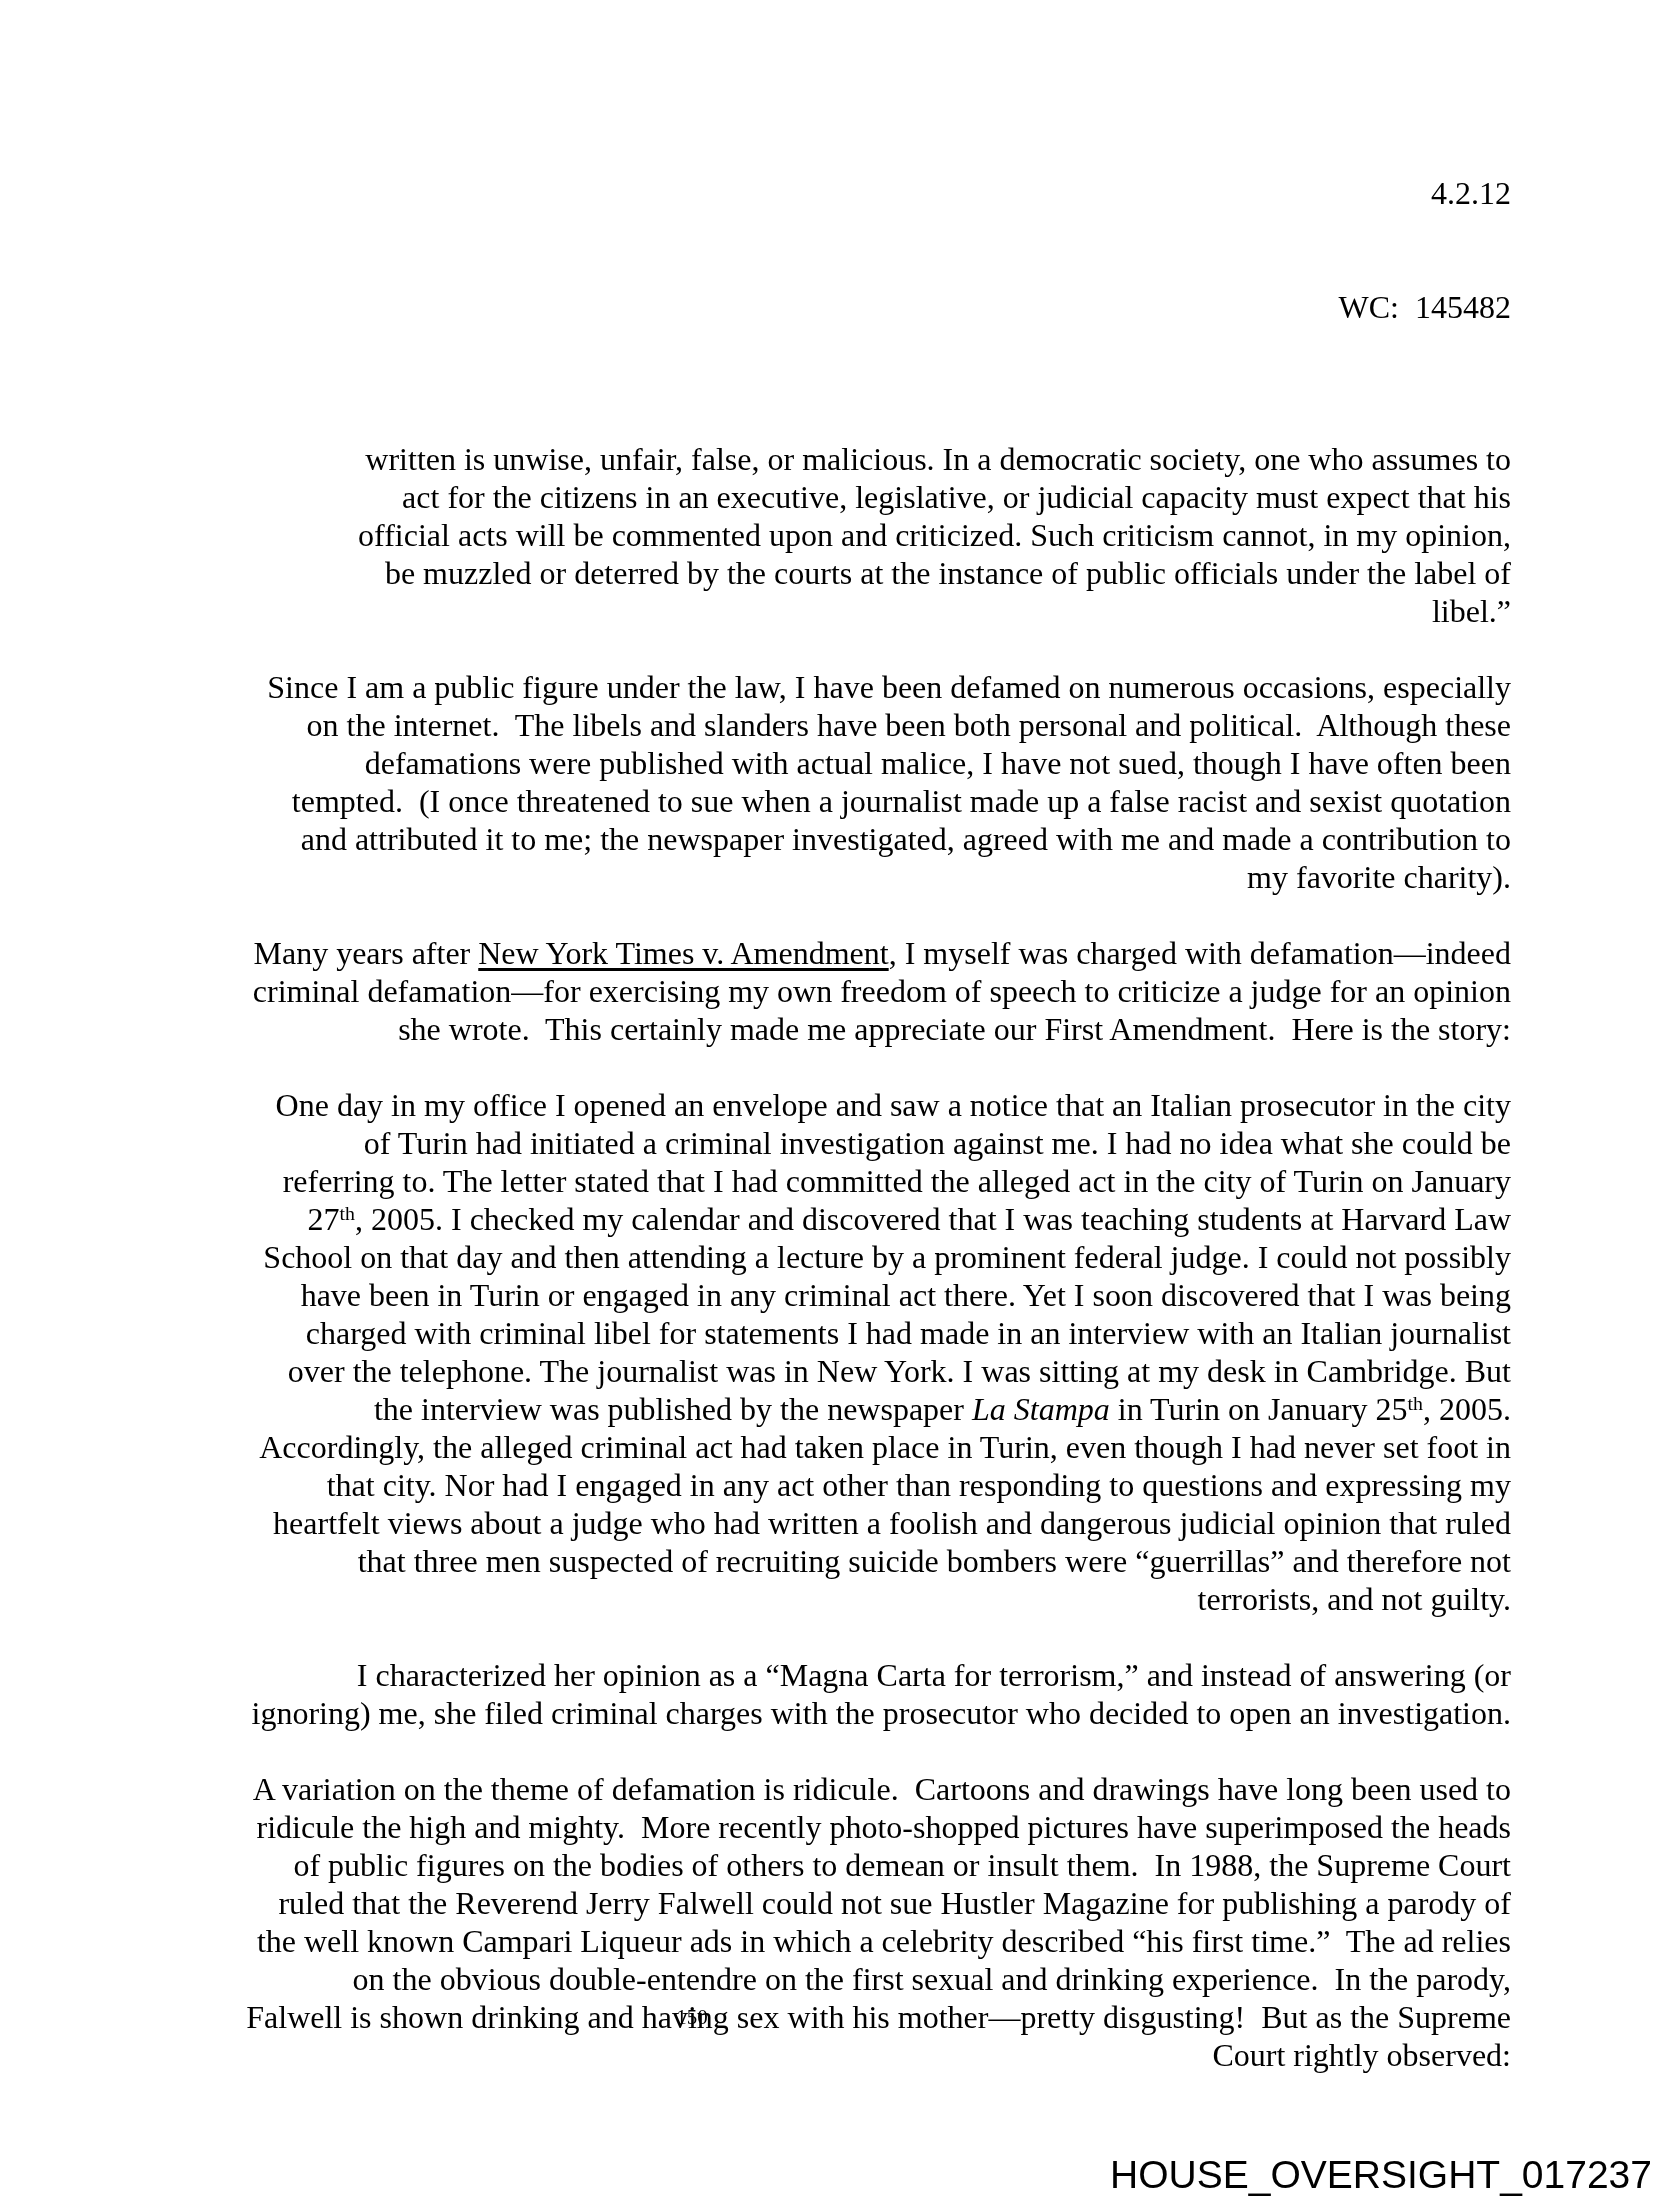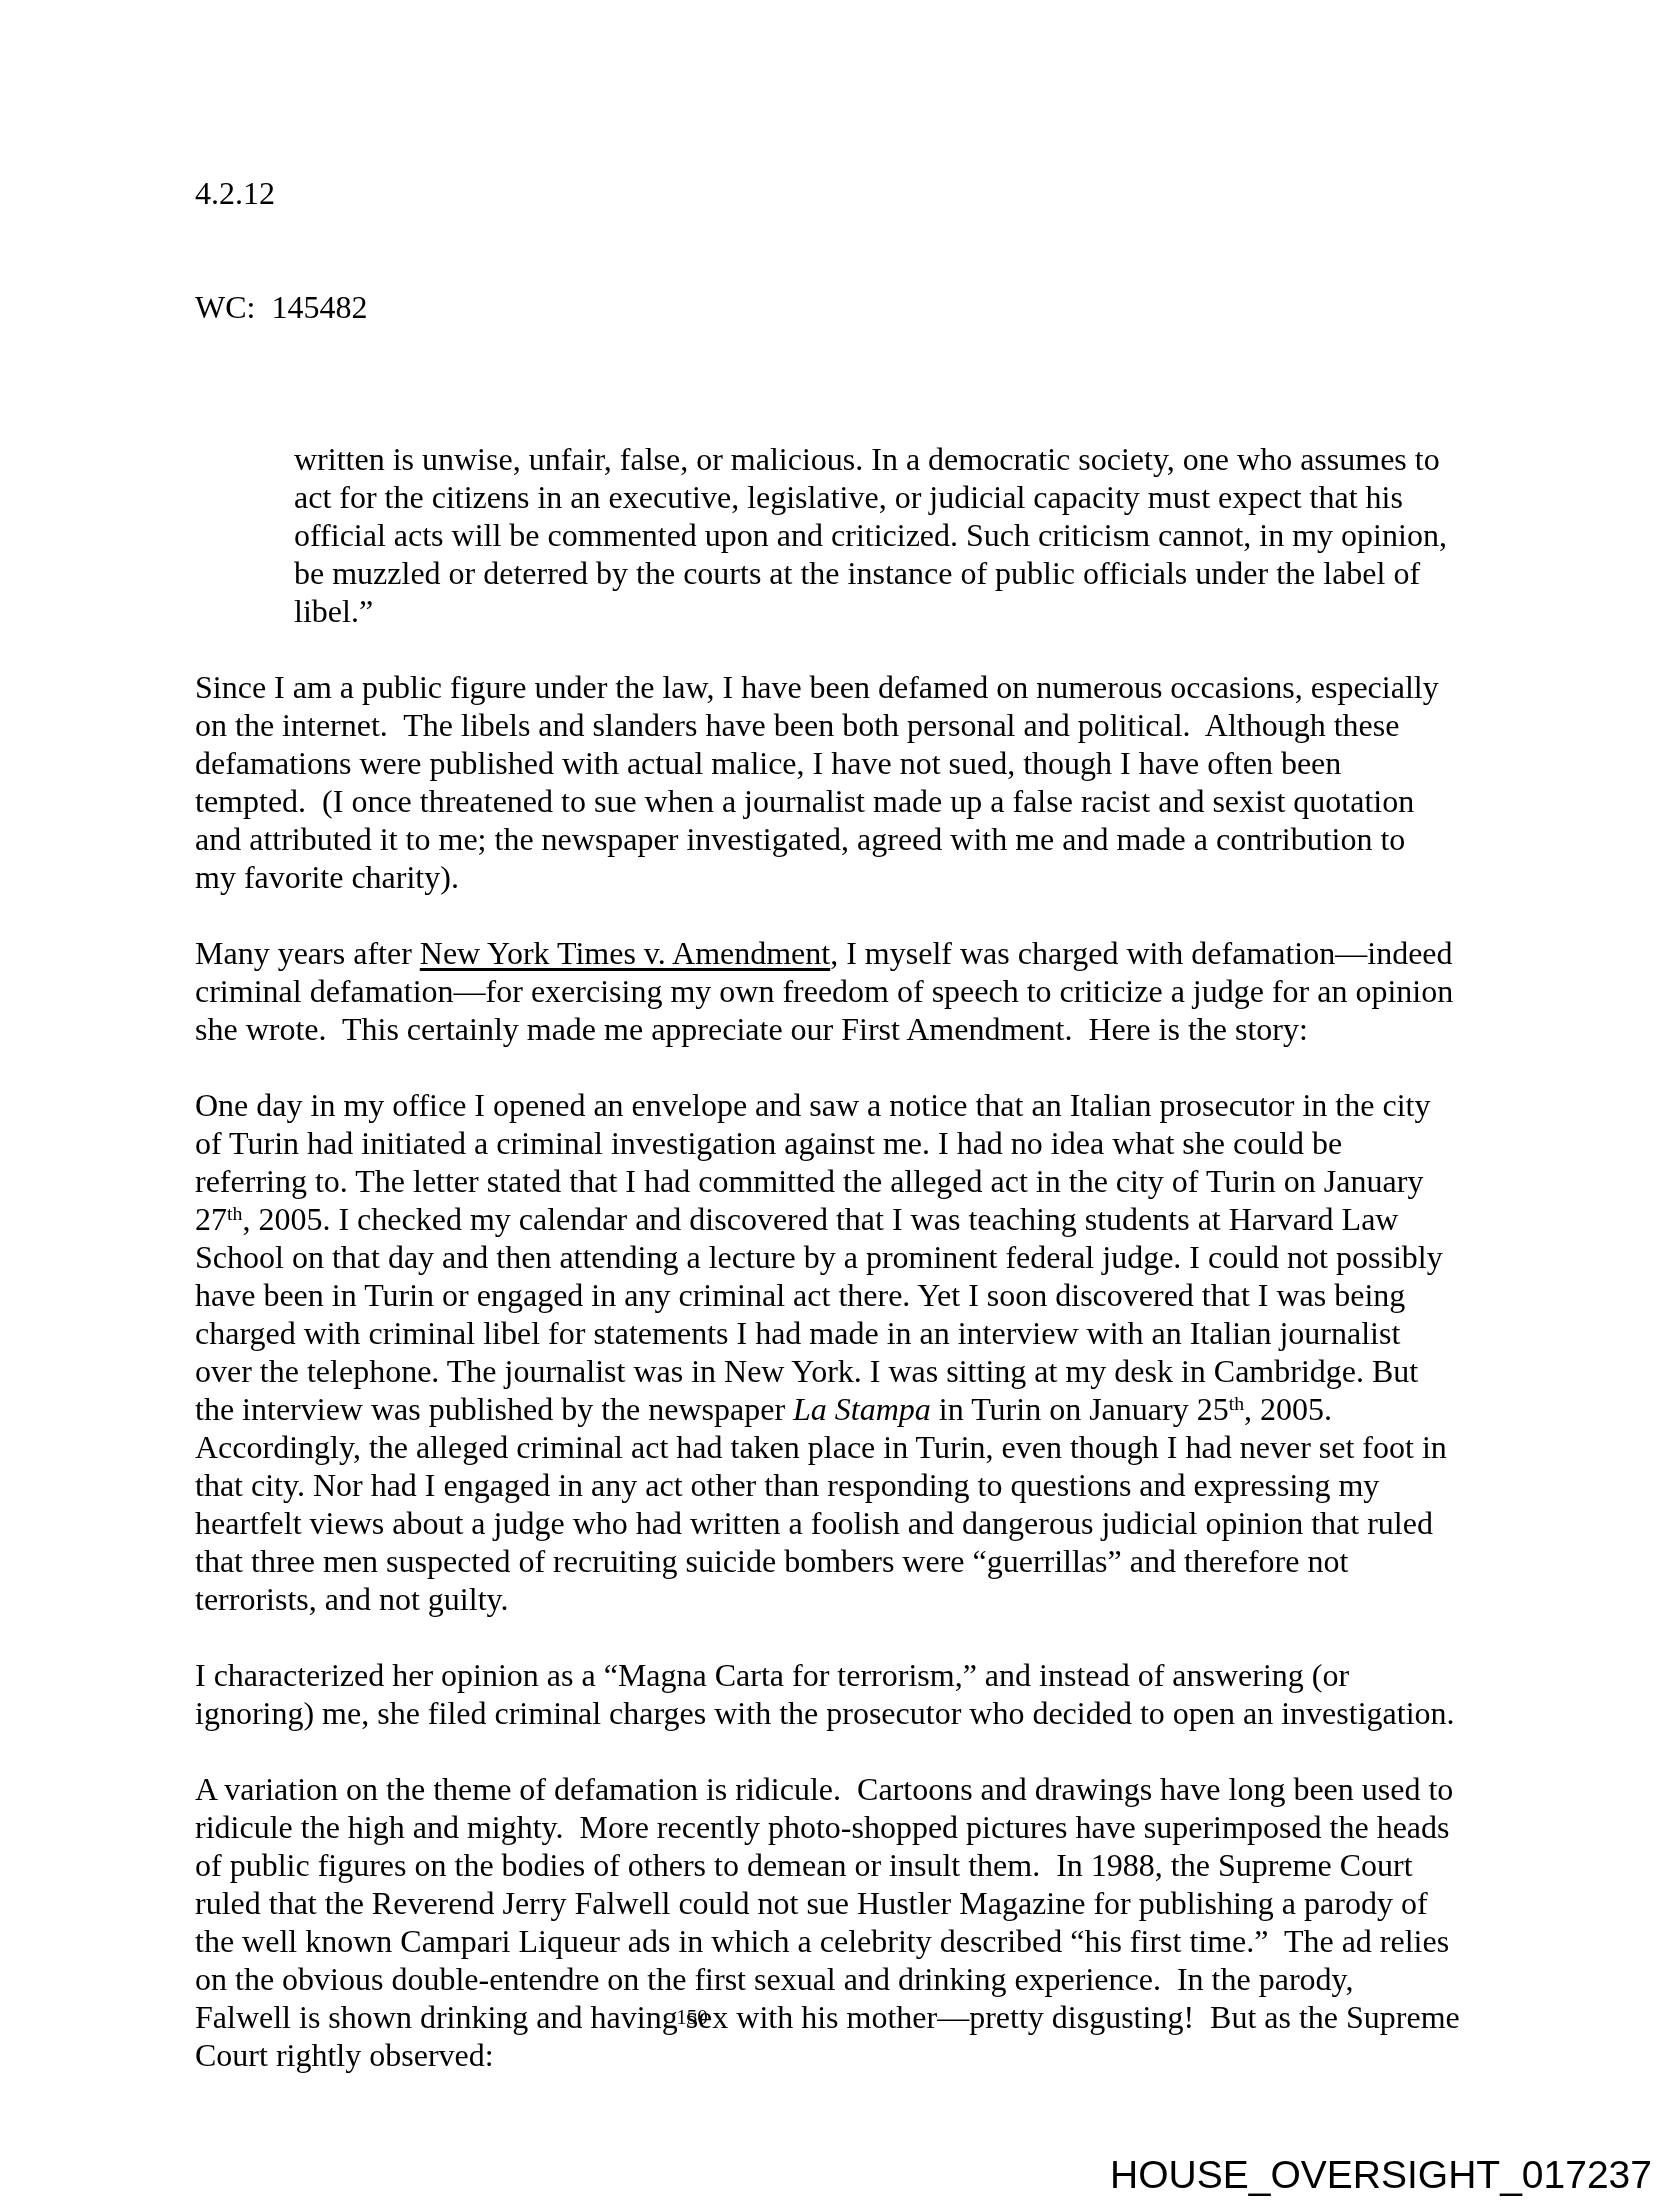--- a/index.html
+++ b/index.html
@@ -16,20 +16,21 @@
     font-family: "Liberation Serif", "DejaVu Serif", serif;
     font-size: 32px;
     line-height: 38px;
     overflow: hidden;
   }
   .content {
     position: absolute;
     left: 195px;
     top: 98px;
     width: 1316px;
+    text-align: right;
   }
   .doc-header {
     white-space: pre;
   }
   .block {
     margin-top: 38px;
     white-space: pre;
   }
   .quote {
     margin-left: 99px;

